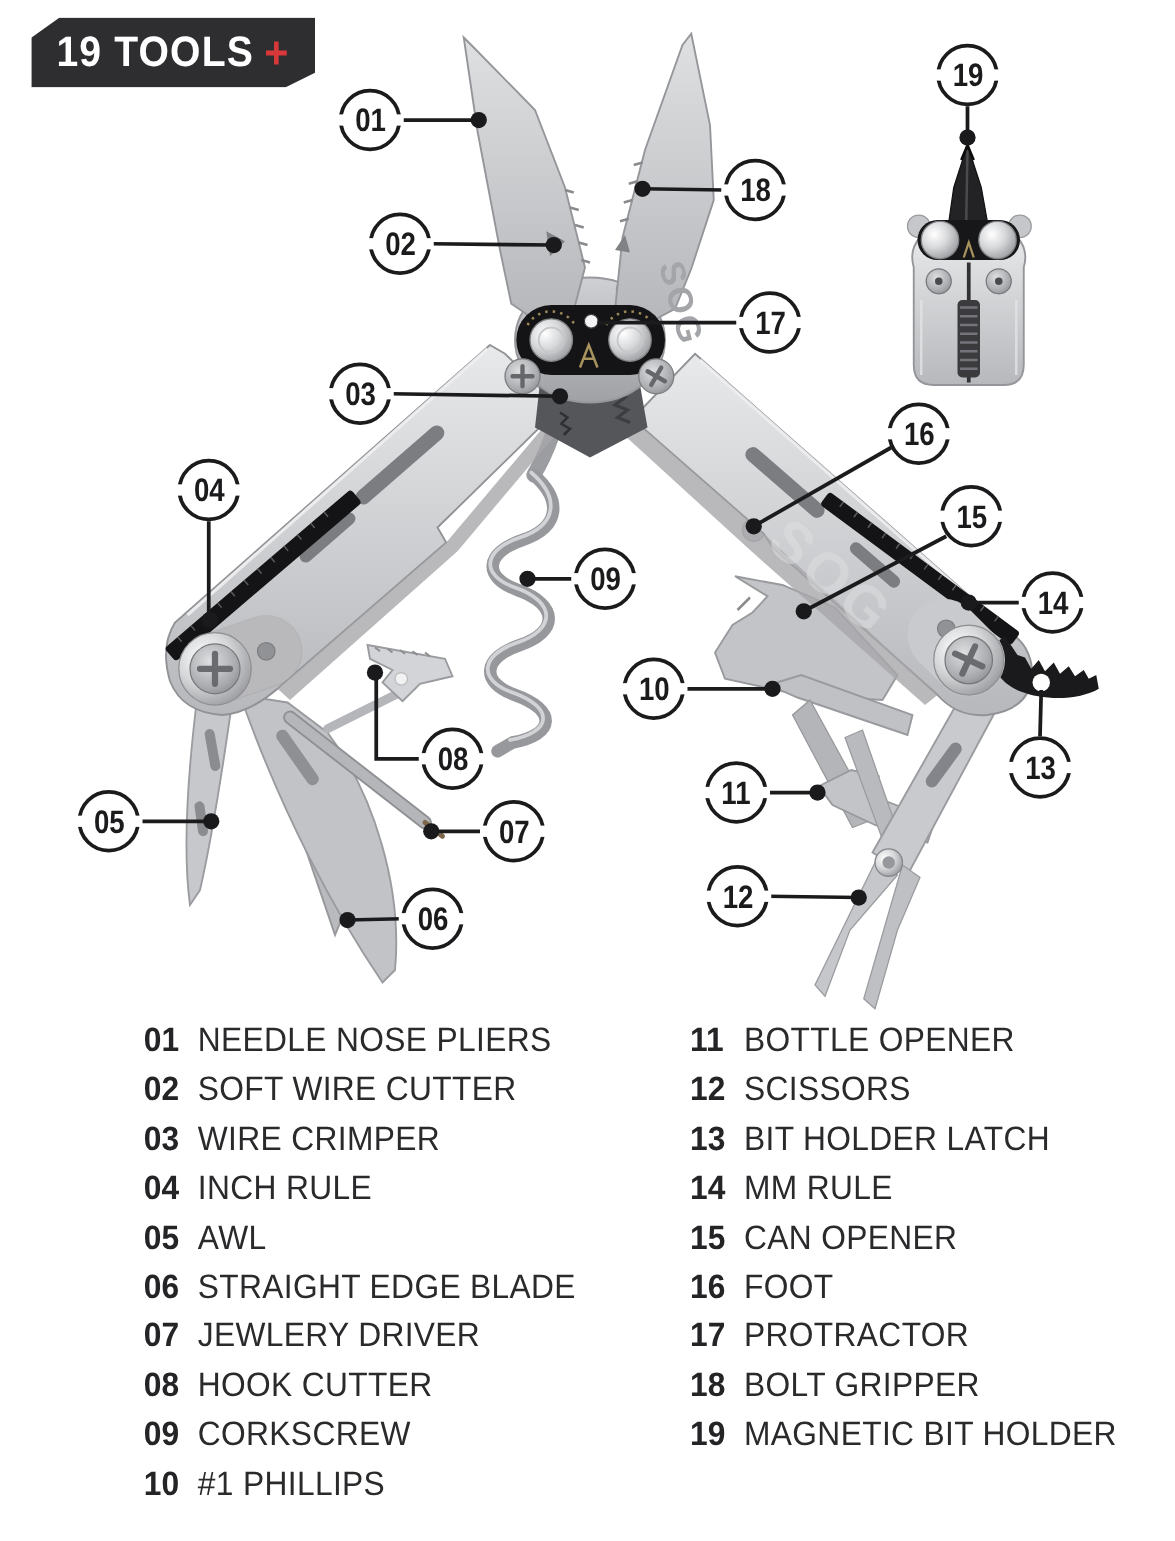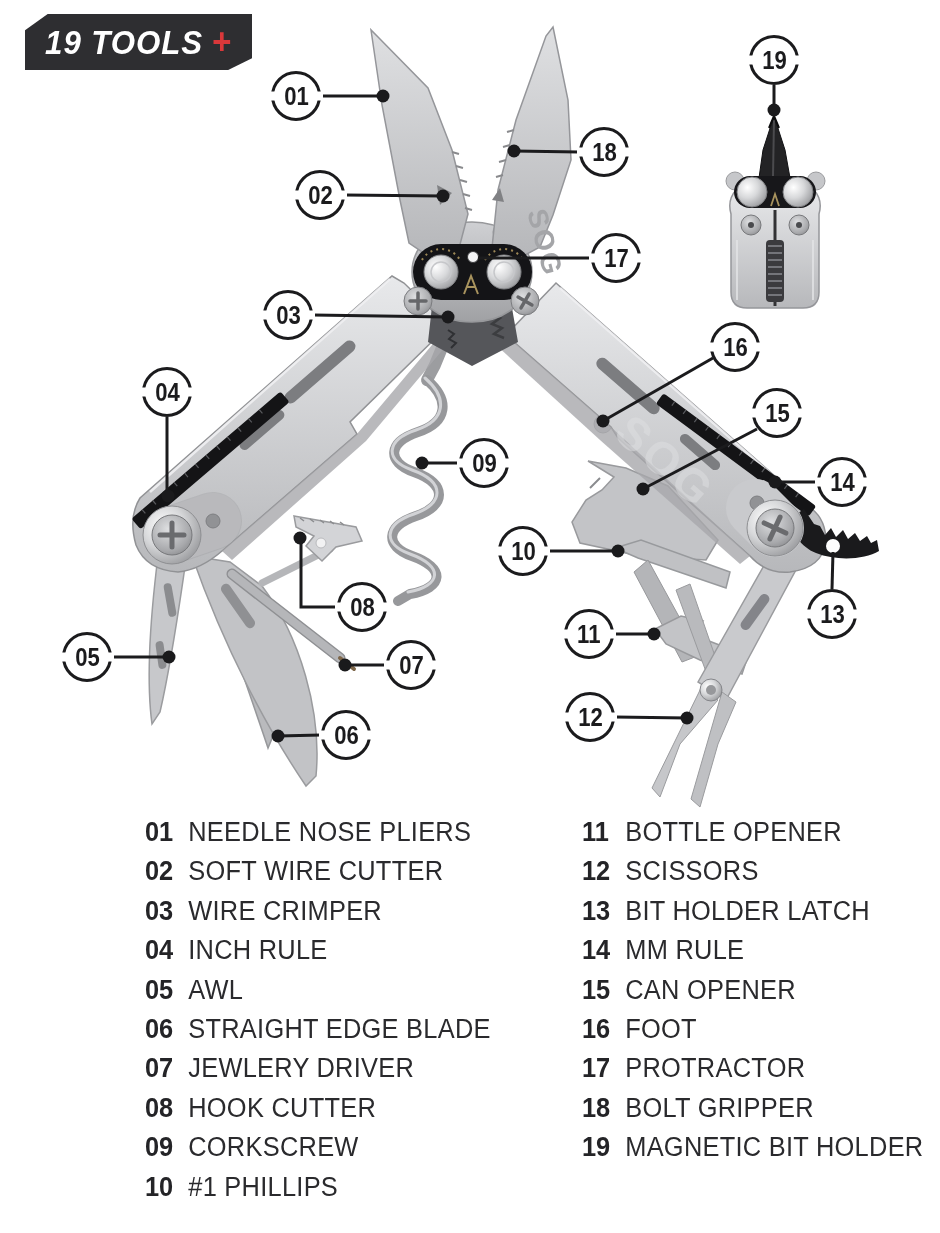--- a/index.html
+++ b/index.html
@@ -2,37 +2,37 @@
 <html><head>
 <meta charset="utf-8">
 <style>
   html,body{margin:0;padding:0;background:#fff;font-family:"Liberation Sans",sans-serif;}
   .stage{position:relative;width:940px;height:1233px;background:#ffffff;overflow:hidden;}
   #art{position:absolute;left:0;top:0;width:940px;height:1233px;}
 
   
   .badge{position:absolute;left:25px;top:14px;width:227px;height:56px;background:#2e2e31;
     clip-path:polygon(0% 29%,10% 0%,100% 0%,100% 79%,89.5% 100%,0% 100%);
-    display:flex;align-items:center;justify-content:center;font-style:italic;}
+    display:flex;align-items:center;justify-content:center;}
   .badge-inner{display:flex;align-items:center;gap:9px;transform:scaleX(.92);
     font-weight:700;font-size:34px;letter-spacing:1px;color:#ffffff;white-space:nowrap;}
   .badge-plus{color:#d9383a;font-weight:700;font-size:36px;}
 
   
   .callout{position:absolute;width:50px;height:50px;box-sizing:border-box;
     border:3px solid #1b1b1d;border-radius:50%;background:#ffffff;
     display:flex;align-items:center;justify-content:center;}
   .callout::before,.callout::after{content:"";position:absolute;width:8px;height:9px;background:#ffffff;top:50%;transform:translateY(-50%);}
   .callout::before{left:-5px;}
   .callout::after{right:-5px;}
   .callout span{display:inline-block;transform:scaleX(.85);font-weight:700;font-size:26px;color:#1b1b1d;line-height:1;}
 
   
   .legend{position:absolute;left:0;top:813px;width:940px;}
-  .legend .col{position:absolute;top:0;margin-left:30px;}
+  .legend .col{position:absolute;top:0;}
   .legend .col.left{left:115px;}
   .legend .col.right{left:552px;}
   .legend .row{height:39.4px;line-height:39.4px;white-space:nowrap;transform:scaleX(.94);transform-origin:left center;}
   .legend .num{display:inline-block;width:46px;font-weight:700;font-size:27px;color:#242427;}
   .legend .name{font-size:27px;color:#2a2a2d;letter-spacing:.3px;}
 </style>
 </head>
 <body>
 
 <div class="stage">

